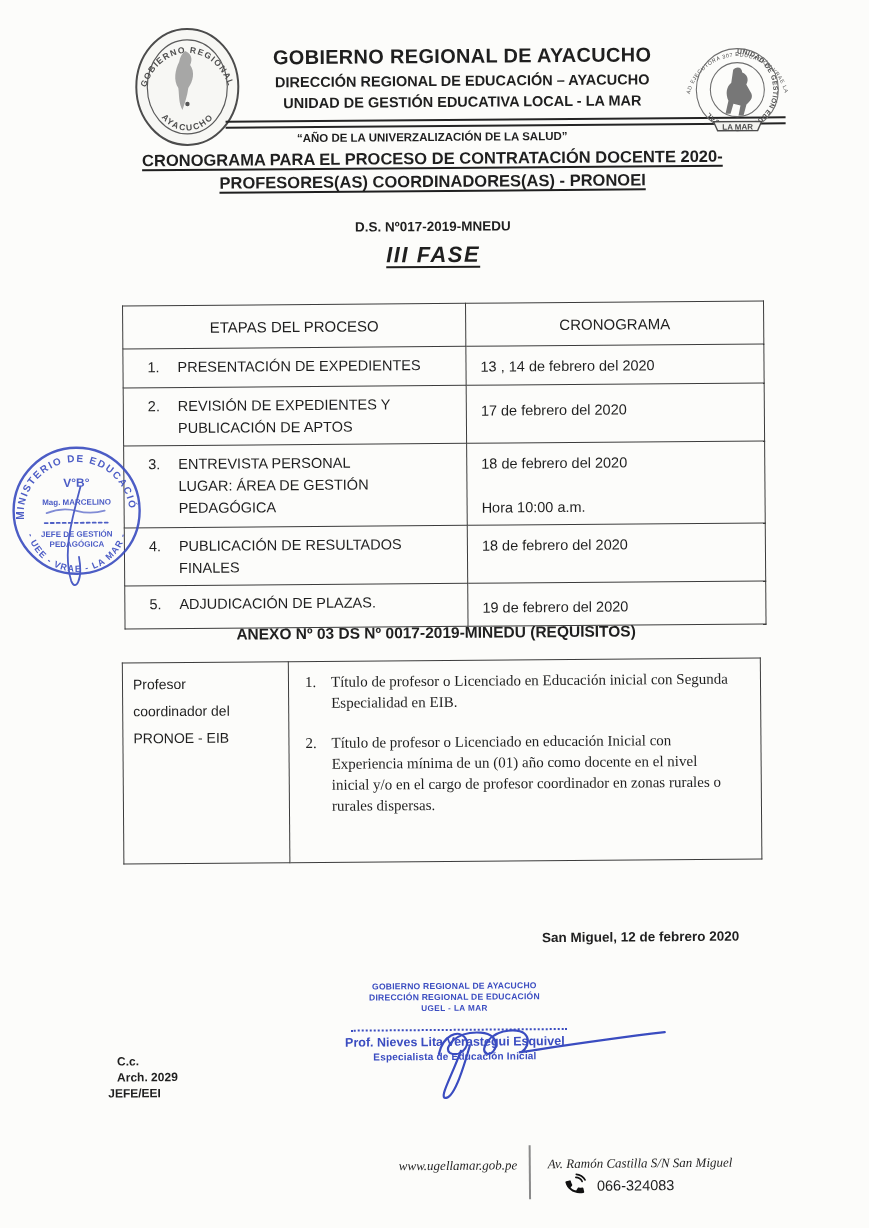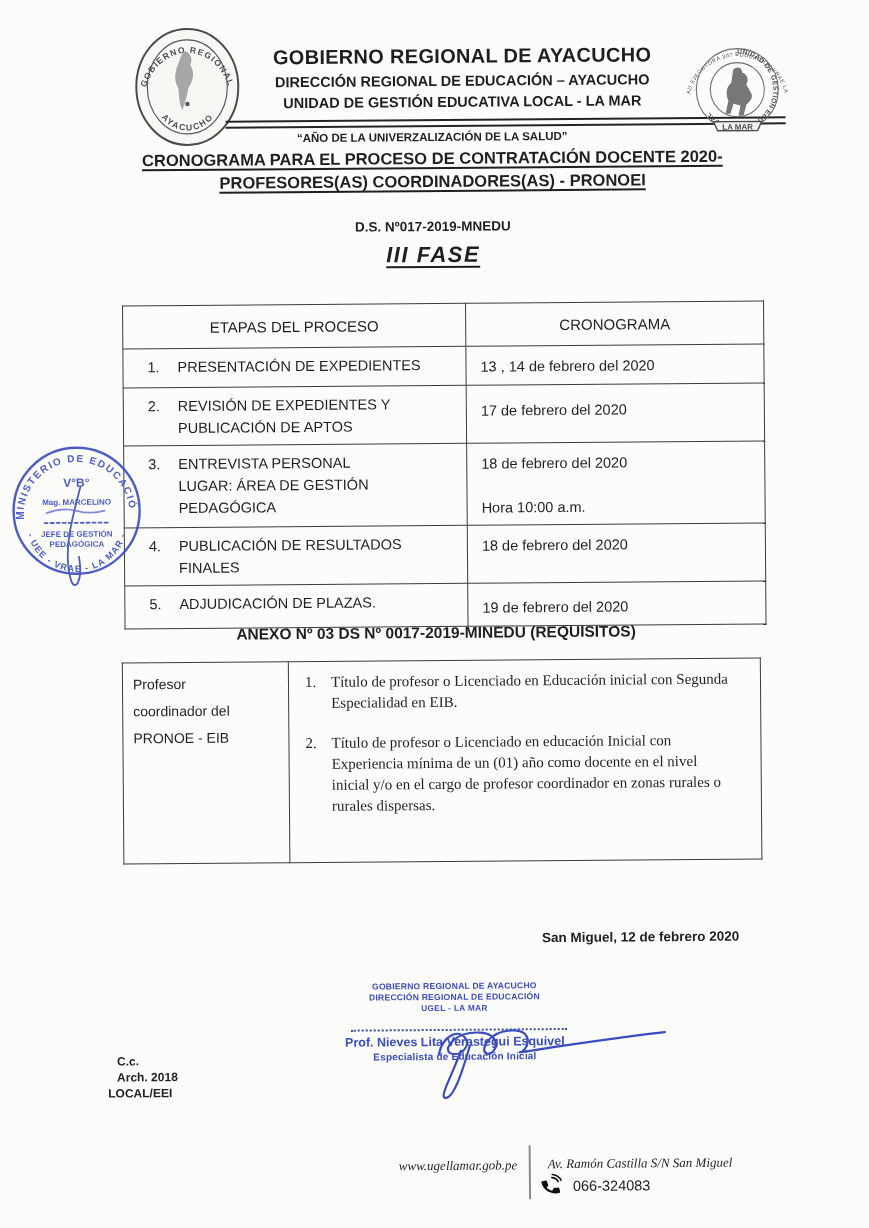--- a/index.html
+++ b/index.html
@@ -70,21 +70,21 @@
   .sig-flourish{left:338px;top:1002px;}
   .sig-flourish path{stroke:var(--stamp-blue,#3a4cc0);fill:none;stroke-width:2.2;stroke-linecap:round;}
 
   .cc-block{left:112px;top:1051px;font-size:12px;font-weight:bold;line-height:16px;}
   .cc-block .l3{margin-left:-9px;}
 
   
   .footer-web{left:393px;top:1158px;font-family:"Liberation Serif",serif;font-style:italic;font-size:13px;}
   .footer-divider{left:523px;top:1146px;height:54px;border-left:2px solid #8a8a8a;}
   .footer-address{left:542px;top:1157px;font-family:"Liberation Serif",serif;font-style:italic;font-size:13px;}
-  .footer-phone-row{left:532px;top:1174px;display:flex;align-items:center;gap:9px;}
+  .footer-phone-row{left:556px;top:1174px;display:flex;align-items:center;gap:9px;}
   .footer-phone-num{font-size:14.5px;}
   .phone-svg{width:26px;height:26px;fill:#111;}
 
   .seal text{fill:#4d4d4d;}
 </style>
 </head>
 <body>
 
 <div class="page">
   <div class="tilt">
@@ -286,22 +286,22 @@
     <div class="abs dotted-line"></div>
     <svg class="abs sig-flourish" width="330" height="100" viewBox="0 0 330 100">
       <path d="M96 52 C100 34 116 26 123 37 C128 46 115 56 107 51 C100 46 113 29 138 31 C161 33 153 55 144 52 C136 49 146 29 170 29 C193 29 185 51 176 51 C205 47 258 39 322 32"></path>
       <path d="M118 49 C107 78 95 97 103 96 C112 94 121 64 127 44"></path>
     </svg>
     <div class="abs sig-name">Prof. Nieves Lita Verastegui Esquivel</div>
     <div class="abs sig-role">Especialista de Educación Inicial</div>
 
     <div class="abs cc-block">
       <div>C.c.</div>
-      <div>Arch. 2018</div>
-      <div class="l3">LOCAL/EEI</div>
+      <div>Arch. 2029</div>
+      <div class="l3">JEFE/EEI</div>
     </div>
 
     <div class="abs footer-web">www.ugellamar.gob.pe</div>
     <div class="abs footer-divider"></div>
     <div class="abs footer-address">Av. Ramón Castilla S/N San Miguel</div>
     <div class="abs footer-phone-row">
       <svg class="phone-svg" viewBox="0 0 24 24">
         <g transform="rotate(-12 12 12)">
           <path d="M6.6 10.8c1.2 2.4 3.2 4.4 5.6 5.6l1.9-1.9c.25-.25.62-.33.94-.22 1 .33 2.1.51 3.2.51.52 0 .94.42.94.94v3.3c0 .52-.42.94-.94.94C10 19.9 4.1 14 4.1 6.9c0-.52.42-.94.94-.94h3.3c.52 0 .94.42.94.94 0 1.1.18 2.2.51 3.2.1.32.03.69-.22.94l-1.97 1.76z"></path>
           <path d="M14.5 4.5c2.2.5 4.4 2.7 4.9 4.9" fill="none" stroke="#111" stroke-width="1.5" stroke-linecap="round"></path>

